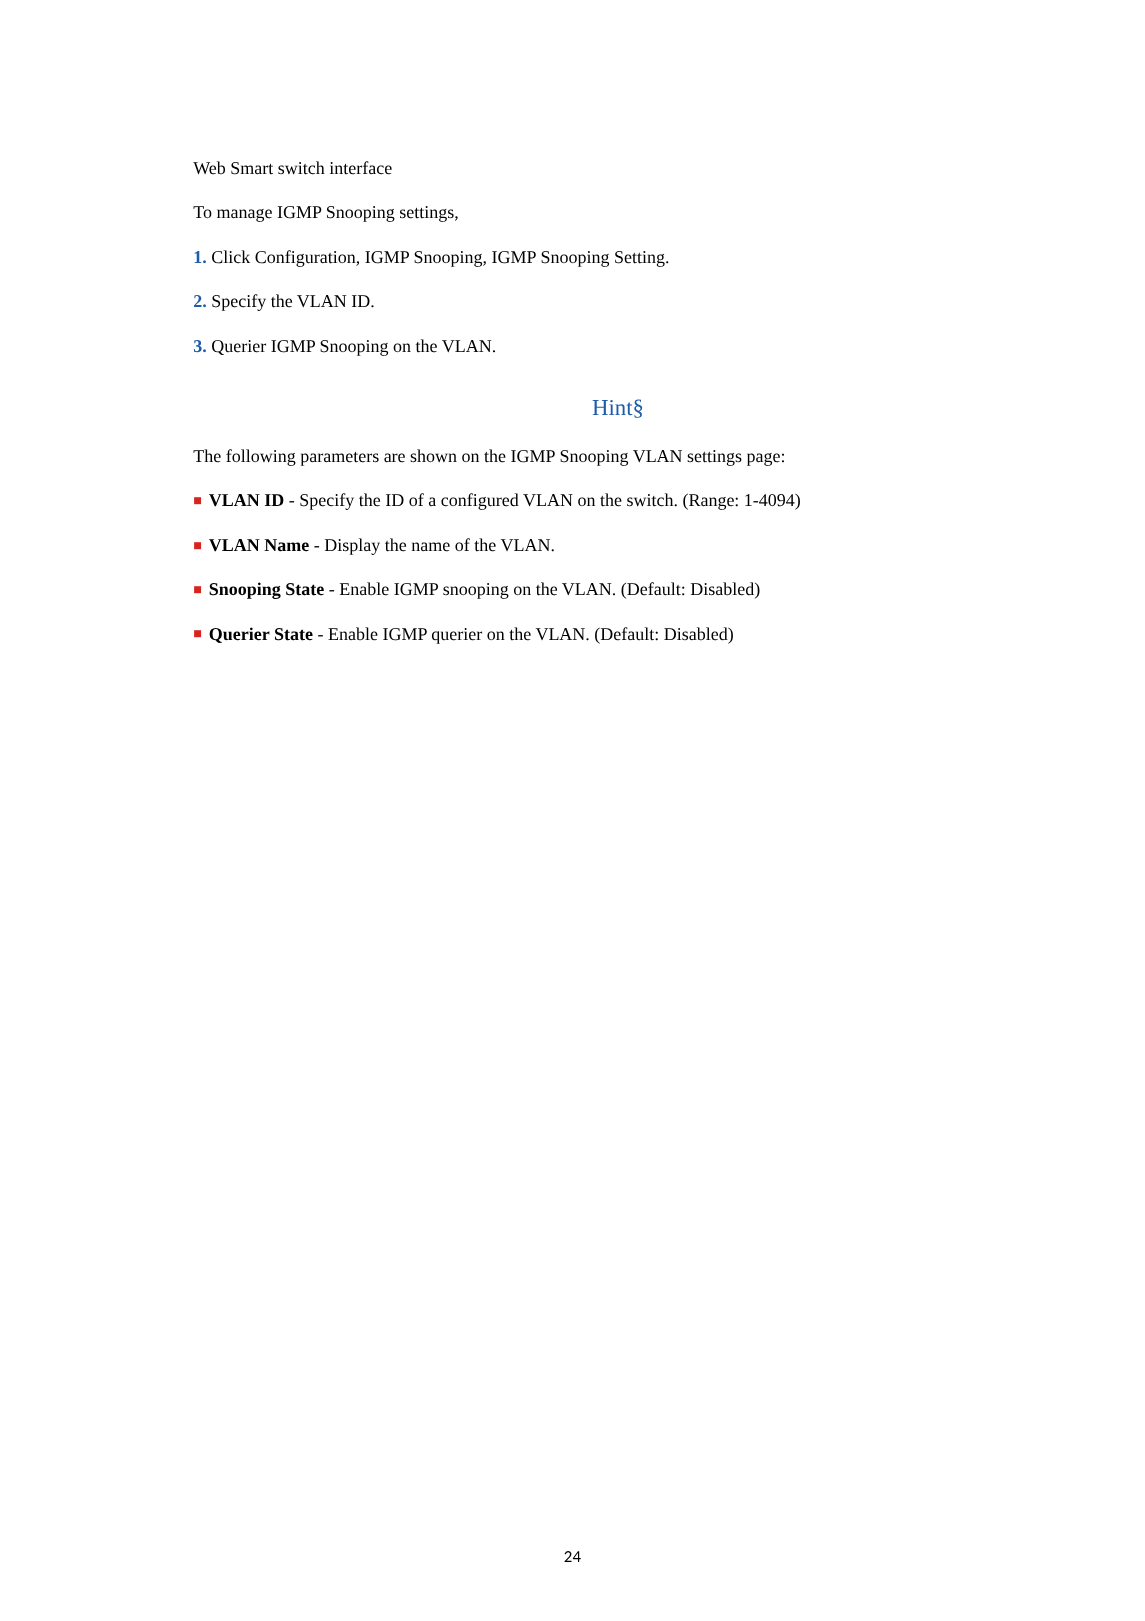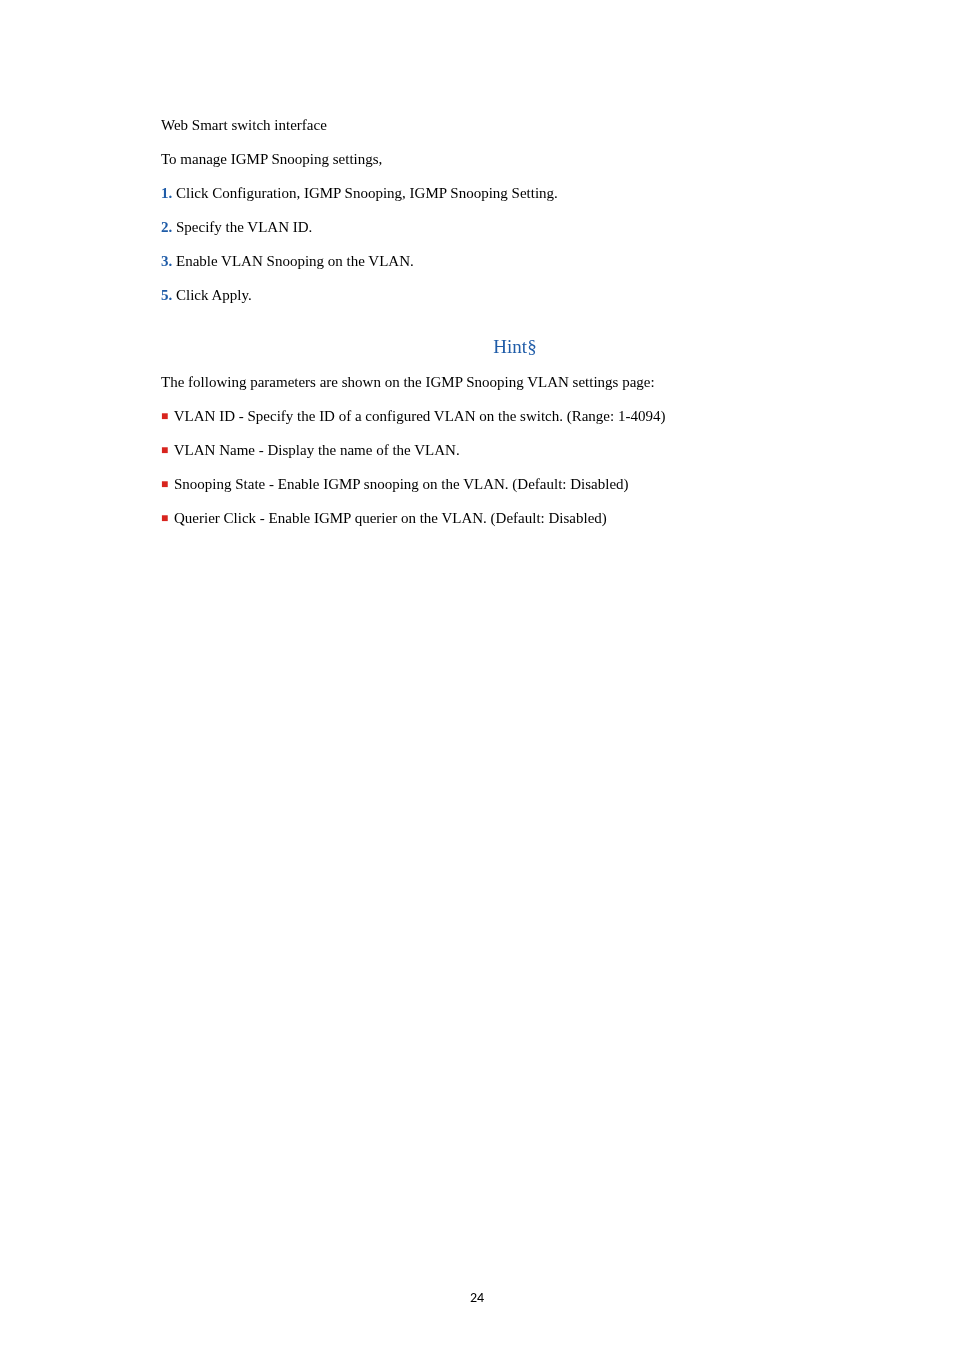--- a/index.html
+++ b/index.html
@@ -25,20 +25,21 @@
       font-family: "Times New Roman", Times, serif;
     }
     .body-section {
       padding-left: 76px;
       color: #000;
       font-size: 15px;
       line-height: 1.4;
     }
     .para {
       margin-bottom: 13px;
+      margin-top: 16px;
     }
     .step-num {
       font-weight: bold;
       color: #1F5CA8;
     }
     .sub-heading {
       color: #1F5CA8;
       font-size: 19px;
       font-weight: normal;
       margin-top: 28px;
@@ -46,21 +47,21 @@
       font-family: "Times New Roman", Times, serif;
       text-align: center;
     }
     .bullet {
       color: #D8241E;
       font-size: 12px;
       margin-right: 2px;
       vertical-align: 1px;
     }
     .bold {
-      font-weight: normal;
+      font-weight: bold;
     }
     .page-number {
       position: absolute;
       bottom: 45px;
       left: 0;
       right: 0;
       text-align: center;
       font-size: 14px;
       font-family: Calibri, Arial, sans-serif;
       color: #000;
@@ -75,41 +76,38 @@
     <p class="para">Web Smart switch interface</p>
     <p class="para">To manage IGMP Snooping settings,</p>
 
     <p class="para">
       <span class="step-num">1.</span><span> Click Configuration, IGMP Snooping, IGMP Snooping Setting.</span>
     </p>
     <p class="para">
       <span class="step-num">2.</span><span> Specify the VLAN ID.</span>
     </p>
     <p class="para">
-      <span class="step-num">3.</span><span> Enable VLAN Snooping on the VLAN.</span>
-    </p>
-    <p class="para">
-      <span class="step-num">5.</span><span> Click Apply.</span>
+      <span class="step-num">3.</span><span> Querier IGMP Snooping on the VLAN.</span>
     </p>
 
     <h2 class="sub-heading">Hint§</h2>
     <p class="para">The following parameters are shown on the IGMP Snooping VLAN settings page:</p>
 
     <p class="para">
       <span class="bullet">■</span>
       <span class="bold">VLAN ID</span><span> - Specify the ID of a configured VLAN on the switch. (Range: 1-4094)</span>
     </p>
     <p class="para">
       <span class="bullet">■</span>
       <span class="bold">VLAN Name</span><span> - Display the name of the VLAN.</span>
     </p>
     <p class="para">
       <span class="bullet">■</span>
       <span class="bold">Snooping State</span><span> - Enable IGMP snooping on the VLAN. (Default: Disabled)</span>
     </p>
     <p class="para">
       <span class="bullet">■</span>
-      <span class="bold">Querier Click</span><span> - Enable IGMP querier on the VLAN. (Default: Disabled)</span>
+      <span class="bold">Querier State</span><span> - Enable IGMP querier on the VLAN. (Default: Disabled)</span>
     </p>
   </div>
 </div>
 
 <div class="page-number">24</div>
 
 </body></html>

